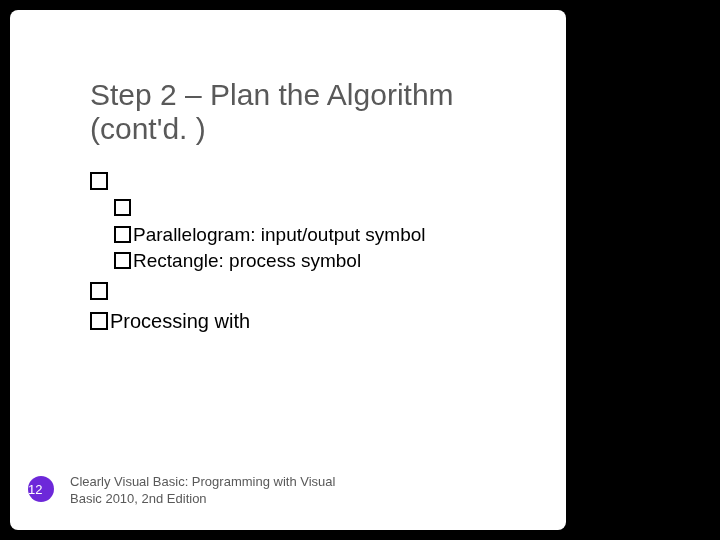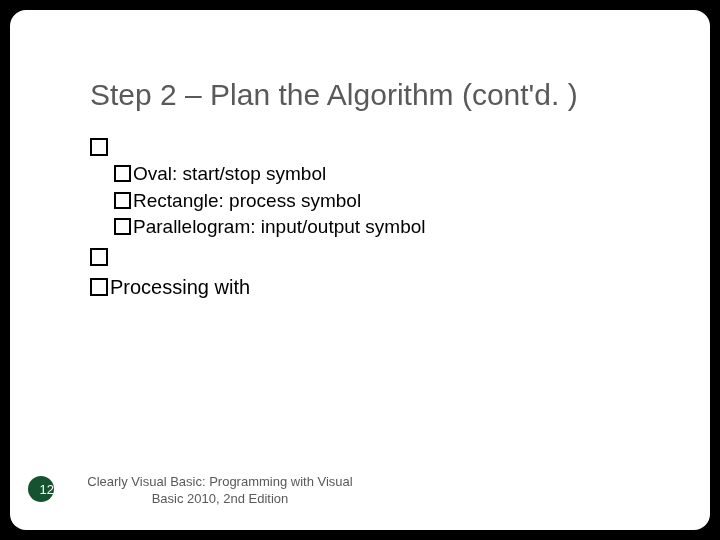--- a/index.html
+++ b/index.html
@@ -7,25 +7,25 @@
     padding: 0;
     width: 720px;
     height: 540px;
     background: #000;
     font-family: Arial, Helvetica, sans-serif;
     overflow: hidden;
   }
   .slide {
     position: relative;
     box-sizing: border-box;
-    width: 700px;
+    width: 556px;
     height: 520px;
     margin: 10px;
     background: #fff;
-    border-radius: 16px;
+    border-radius: 8px;
     padding: 40px 60px 40px 80px;
   }
   .title {
     font-size: 30px;
     color: #595959;
     margin: 28px 0 22px 0;
     font-weight: 400;
   }
   .content {
     color: #000;
@@ -52,58 +52,57 @@
     width: 13px;
     height: 13px;
   }
   .pagenum {
     position: absolute;
     left: 18px;
     bottom: 28px;
     width: 26px;
     height: 26px;
     border-radius: 50%;
-    background: #14532d;
+    background: #6d28d9;
     color: #fff;
     font-size: 13px;
     display: flex;
     align-items: center;
-    justify-content: flex-end;
+    justify-content: flex-start;
   }
   .footer {
     position: absolute;
     left: 60px;
     bottom: 22px;
     font-size: 13px;
     color: #595959;
     line-height: 1.3;
     width: 300px;
-    text-align: center;
   }
 </style>
 </head>
 <body>
 
 <div class="slide">
 
   <div class="title">Step 2 – Plan the Algorithm (cont'd. )</div>
 
   <div class="content">
 
     <div class="lvl1">
       <span class="square"></span>
     </div>
     <div class="lvl2">
-      <span class="square"></span><span>Oval: start/stop symbol</span>
+      <span class="square"></span>
+    </div>
+    <div class="lvl2">
+      <span class="square"></span><span>Parallelogram: input/output symbol</span>
     </div>
     <div class="lvl2">
       <span class="square"></span><span>Rectangle: process symbol</span>
-    </div>
-    <div class="lvl2">
-      <span class="square"></span><span>Parallelogram: input/output symbol</span>
     </div>
 
     <div class="lvl1">
       <span class="square"></span>
     </div>
 
     <div class="lvl1">
       <span class="square"></span><span>Processing with</span>
     </div>
 

